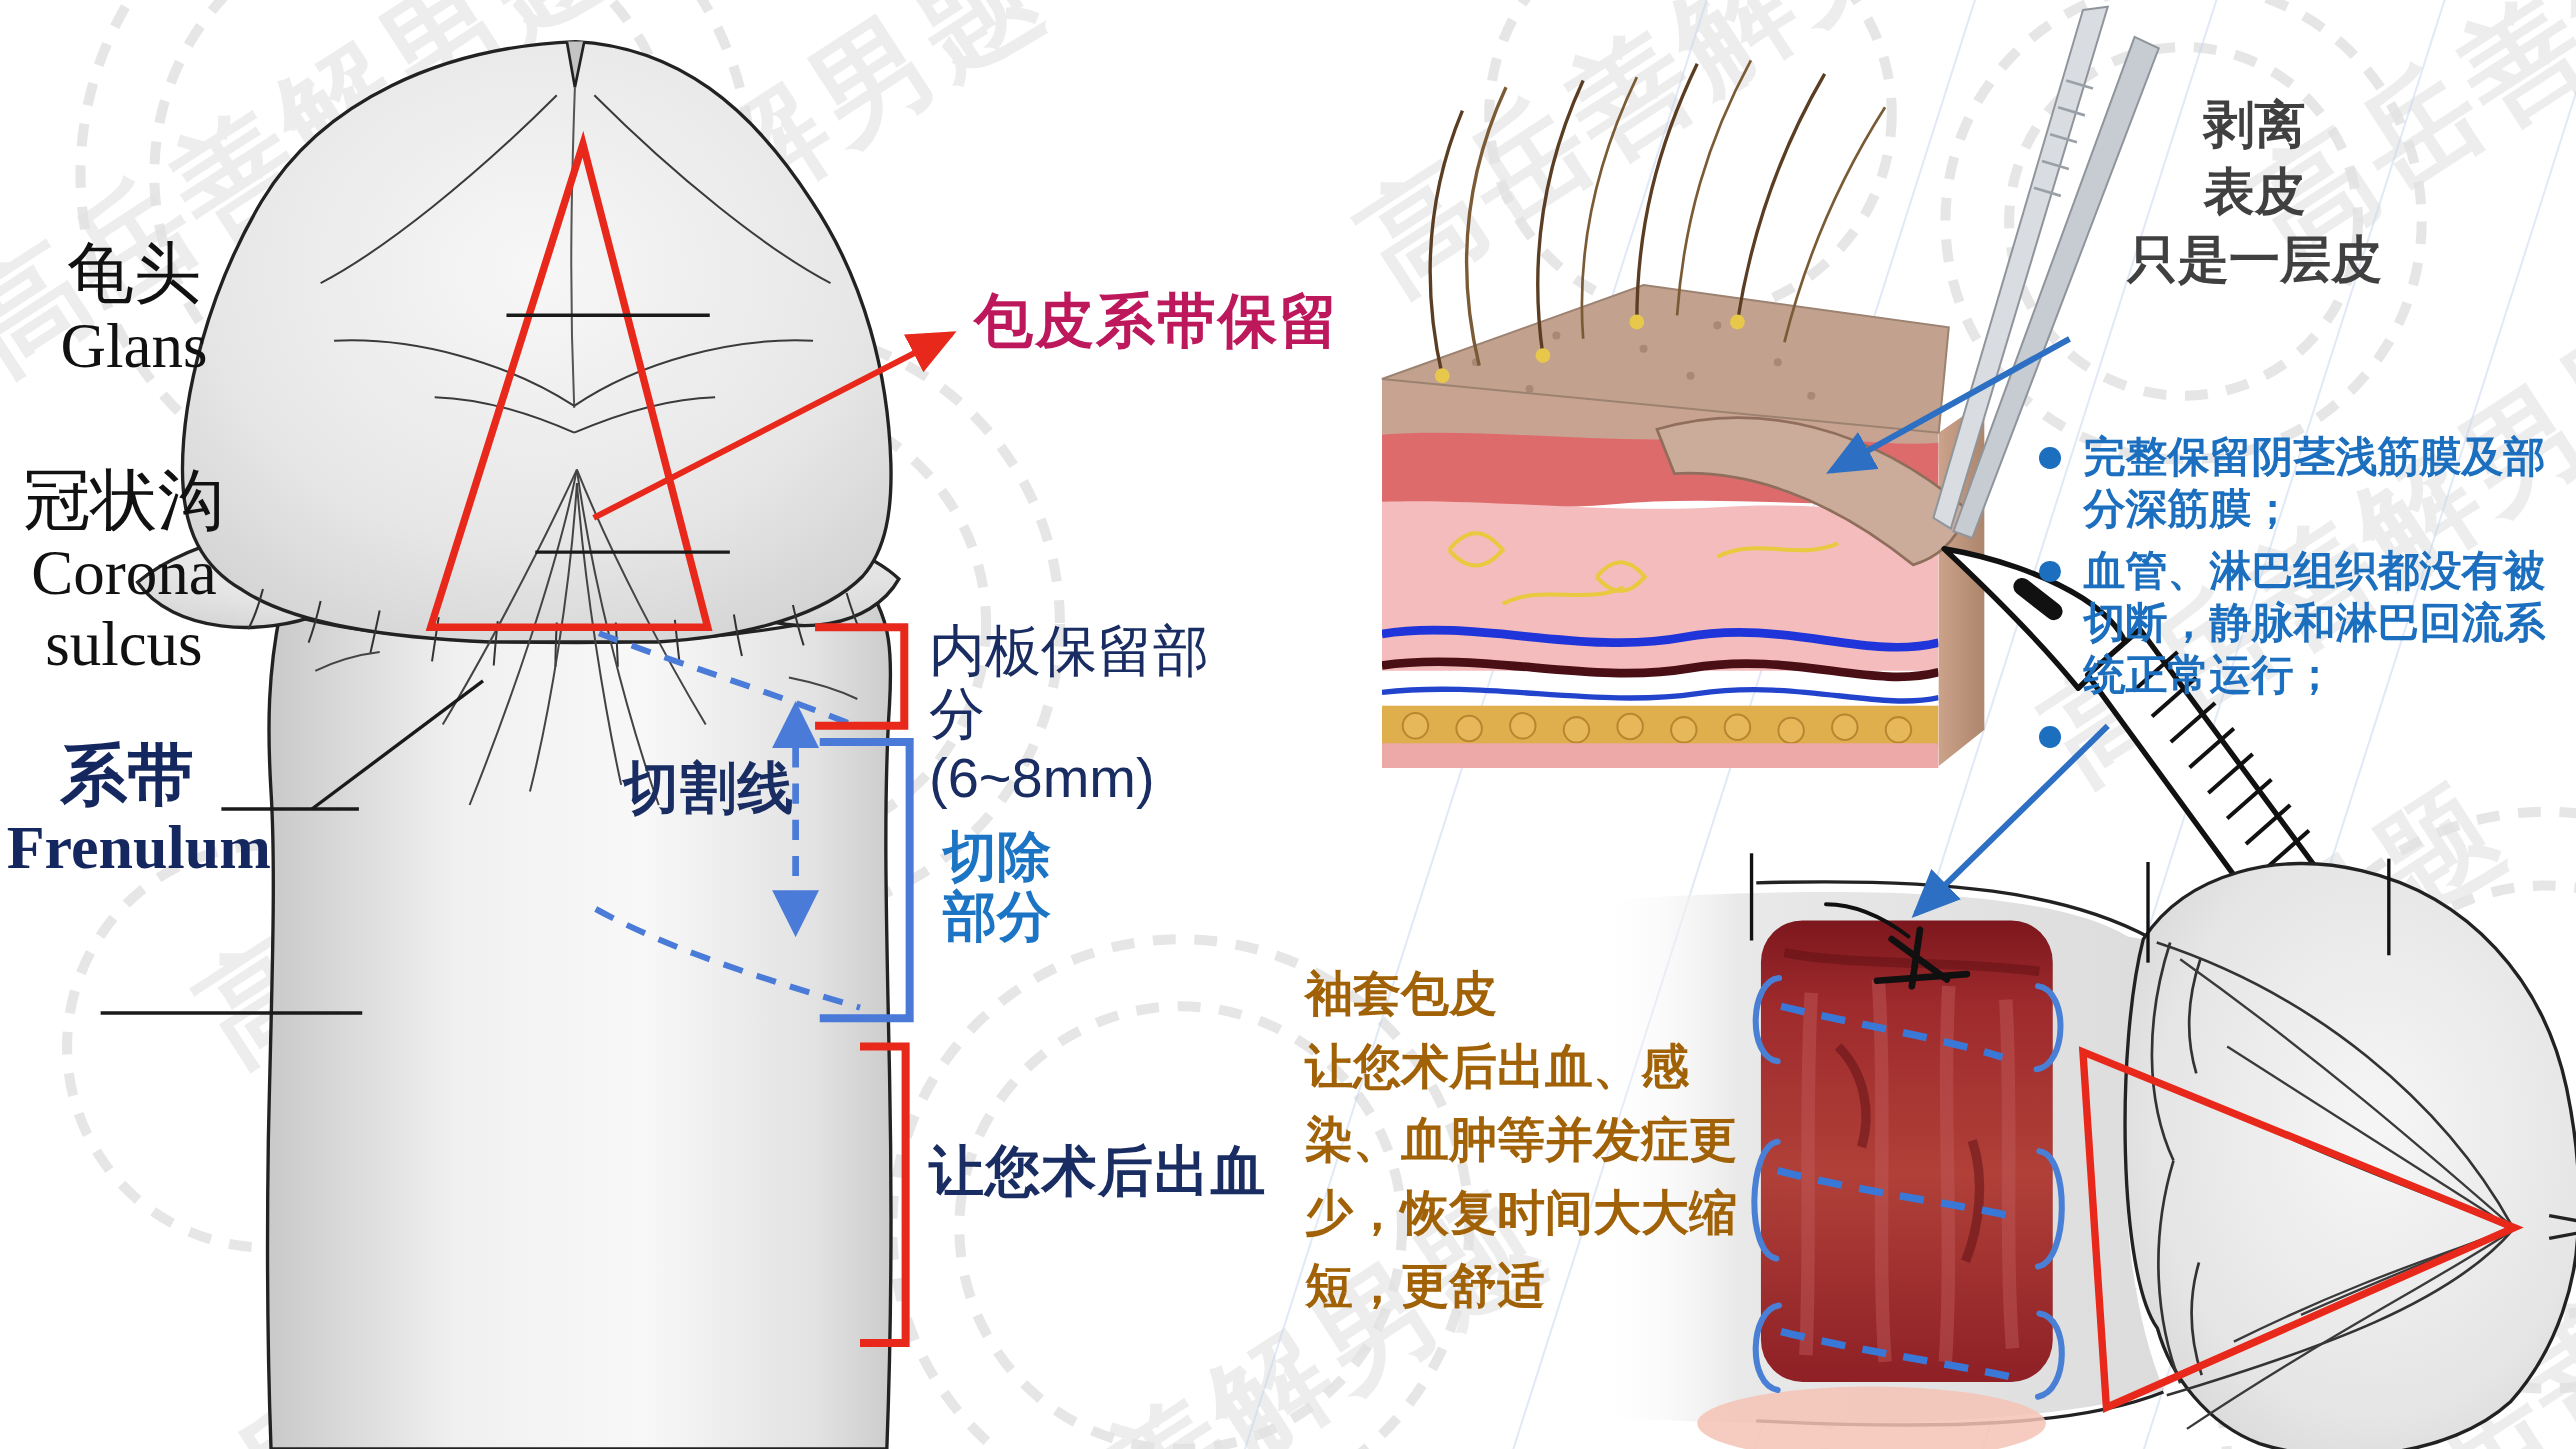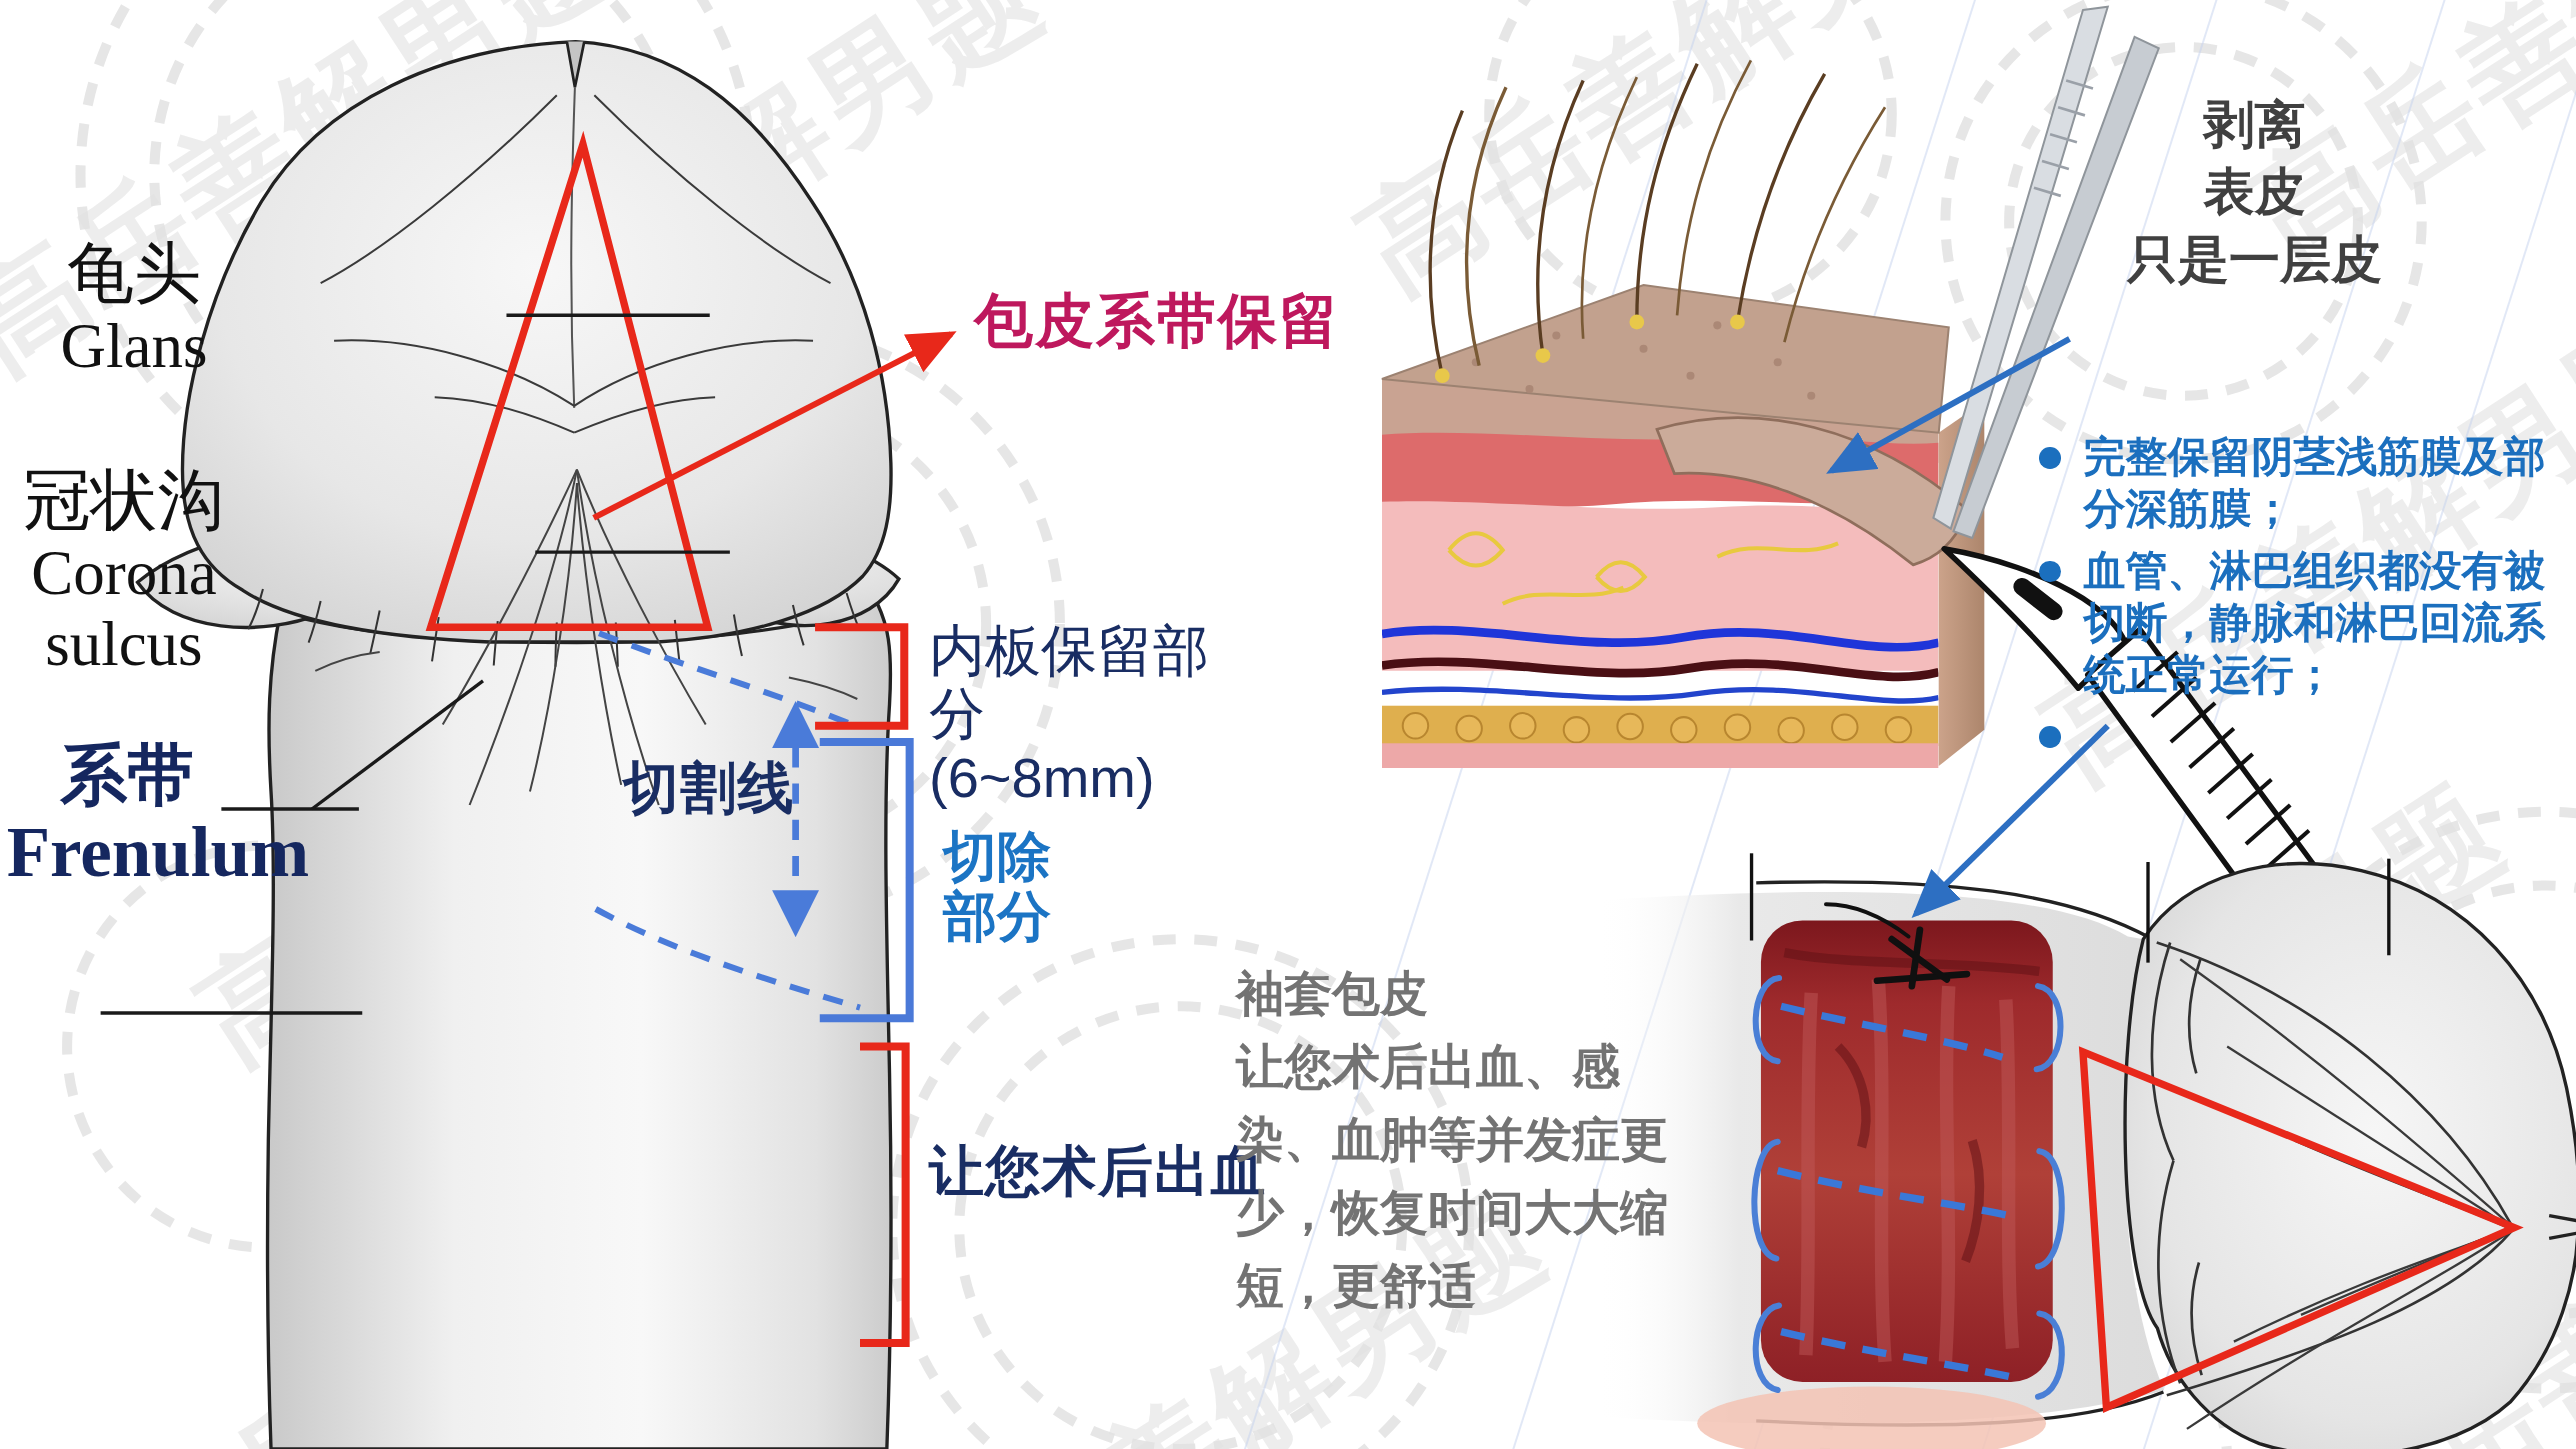--- a/index.html
+++ b/index.html
@@ -26,21 +26,21 @@
         color:#404040;font-weight:bold;font-size:51px;line-height:1.32;}
   .inner-plate{position:absolute;left:929px;top:619px;width:335px;
                color:#192d63;font-weight:normal;font-size:56px;line-height:1.13;}
   
   .bullets{position:absolute;left:2039px;top:431px;width:543px;margin:0;padding:0;list-style:none;}
   .bullets li{display:flex;align-items:flex-start;margin:0 0 9.4px 0;}
   .bullets .dot{flex:none;width:21.5px;height:21.5px;border-radius:50%;background:#1b6fbe;
                 margin:16px 23px 0 0;}
   .bullets .btxt{width:463px;color:#1b6fbe;font-weight:bold;font-size:42px;line-height:1.24;}
   
-  .sleeve{position:absolute;left:1236px;top:958px;width:470px;color:#737373;
+  .sleeve{position:absolute;left:1305px;top:958px;width:470px;color:#a16207;
           font-weight:bold;font-size:48px;line-height:1.52;}
 </style>
 </head>
 <body>
 
 <div class="canvas">
 
   <div class="wm" style="left:-80px;top:60px;">高岳善解男题</div>
   <div class="wm" style="left:349px;top:101px;">高岳善解男题</div>
   <div class="wm" style="left:154px;top:751px;">高岳善解男题</div>
@@ -388,21 +388,21 @@
     <span class="en">sulcus</span>
   </div>
 
   <div class="lab-serif" style="left:40px;top:236px;width:188px;">
     <span class="cn">龟头</span>
     <span class="en">Glans</span>
   </div>
 
   <div class="lab-serif lab-navy-serif" style="left:6.7px;top:738px;width:241px;">
     <span class="cn" style="font-weight:bold;">系带</span>
-    <span class="en" style="font-weight:bold;font-size:71px;">Frenulum</span>
+    <span class="en" style="font-weight:bold;font-size:62px;">Frenulum</span>
   </div>
 
   <div class="ann ann-red" style="left:974px;top:282px;">包皮系带保留</div>
 
   <div class="inner-plate">
     <div>内板保留部分</div>
     <div>(6~8mm)</div>
   </div>
 
   <div class="ann ann-navy" style="left:623px;top:751px;">切割线</div>

